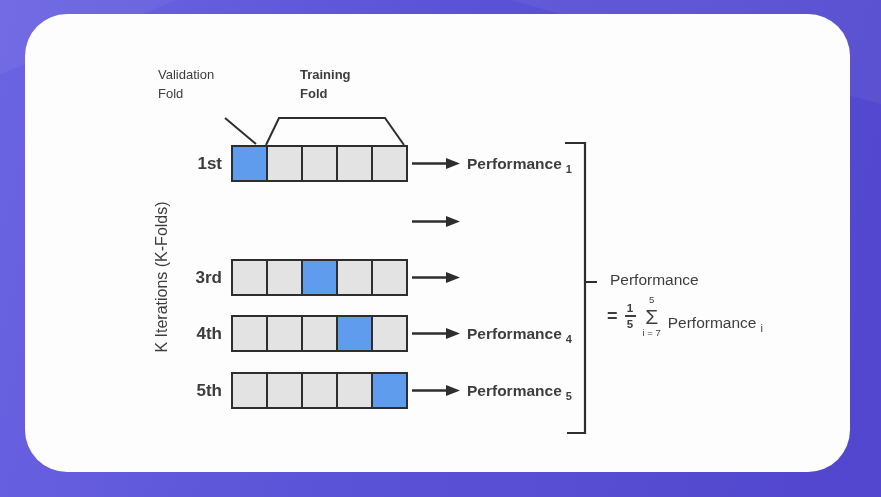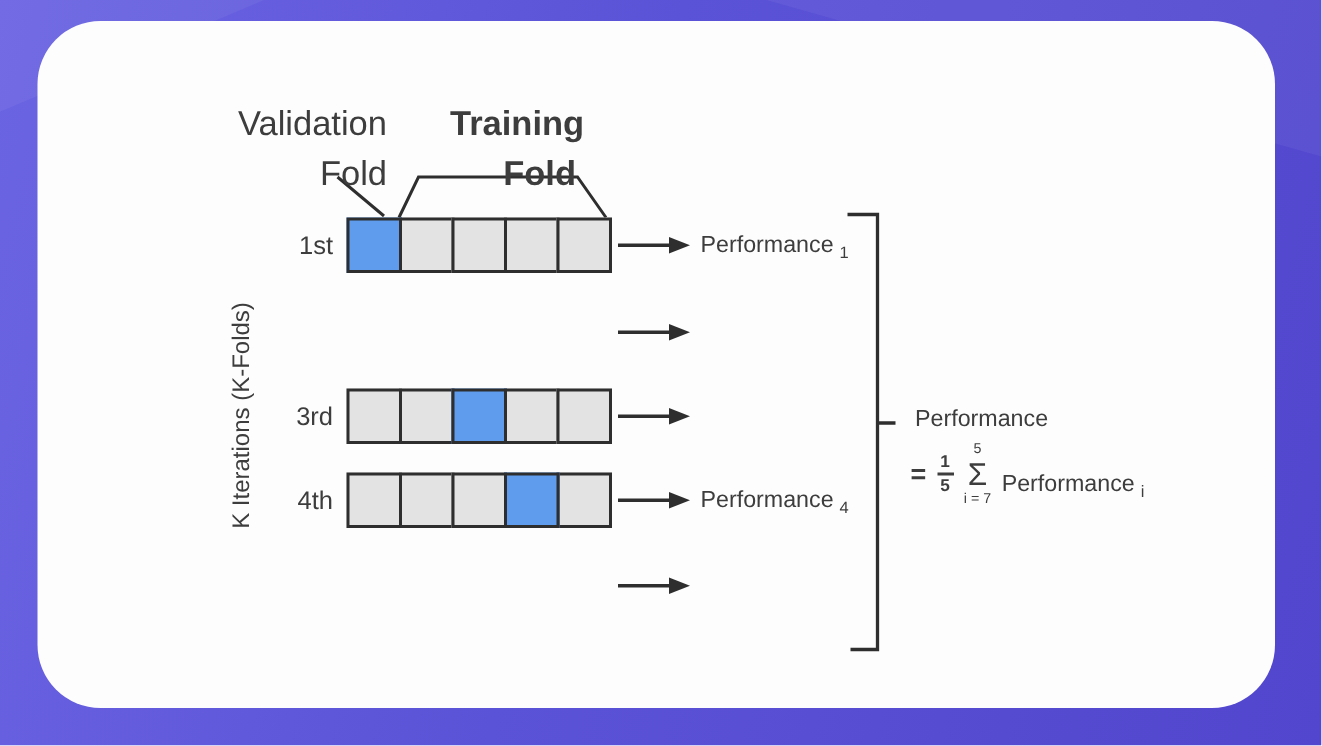--- a/index.html
+++ b/index.html
@@ -31,34 +31,34 @@
     border-radius: 42px;
   }
   svg.overlay {
     position: absolute; left: 0; top: 0;
     width: 881px; height: 497px;
   }
   svg .stroke { stroke: var(--line, #2e2e2e); fill: none; }
   svg .fillpoly { fill: var(--line, #2e2e2e); stroke: none; }
 
   .two-line-label {
-    position: absolute; text-align: right;
-    font-size: 23px; line-height: 1.45; color: var(--text, #3d3d3d);
+    position: absolute; text-align: left;
+    font-size: 13px; line-height: 1.45; color: var(--text, #3d3d3d);
   }
   #validation-label { left: 158px; top: 66px; width: 100px; }
   #training-label   { left: 300px; top: 66px; width:  84px; font-weight: bold; }
 
   .y-axis-label {
     position: absolute; left: 162px; top: 277px;
     transform: translate(-50%, -50%) rotate(-90deg);
     white-space: nowrap;
     font-size: 16px; color: var(--text, #3d3d3d);
   }
 
-  .k-row { position: absolute; left: 0; width: 881px; height: 37px; }
+  .k-row { position: absolute; left: 0; width: 881px; height: 37px; font-weight: bold; }
   .k-row-label {
     position: absolute; left: 160px; width: 62px;
     text-align: right; line-height: 37px;
     font-size: 17px; color: var(--text, #3d3d3d);
   }
   .cells { position: absolute; left: 231px; top: 0; display: flex; }
   .cell {
     width: 37px; height: 37px; box-sizing: border-box;
     background: var(--training-fill, #e3e3e3);
     border: 2px solid var(--line, #2e2e2e);
@@ -178,20 +178,31 @@
     <div class="cells">
       <div class="cell"></div>
         <div class="cell"></div>
         <div class="cell"></div>
         <div class="cell validation"></div>
         <div class="cell"></div>
     </div>
     <span class="perf-label"><span>Performance</span><sub>4</sub></span>
   </div>
 
+  <div class="k-row" style="top:372px">
+    <span class="k-row-label">5th</span>
+    <div class="cells">
+      <div class="cell"></div>
+        <div class="cell"></div>
+        <div class="cell"></div>
+        <div class="cell"></div>
+        <div class="cell validation"></div>
+    </div>
+    <span class="perf-label"><span>Performance</span><sub>5</sub></span>
+  </div>
 
   <div class="summary-title">Performance</div>
   <div class="summary-eq-line">
     <span class="eq-sign">=</span>
     <span class="fraction">
       <span>1</span>
       <span class="frac-bar"></span>
       <span>5</span>
     </span>
     <span class="sigma-block">

